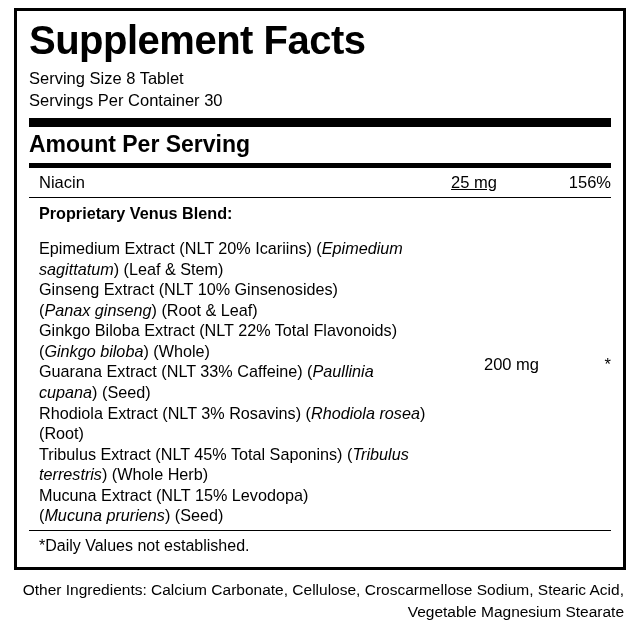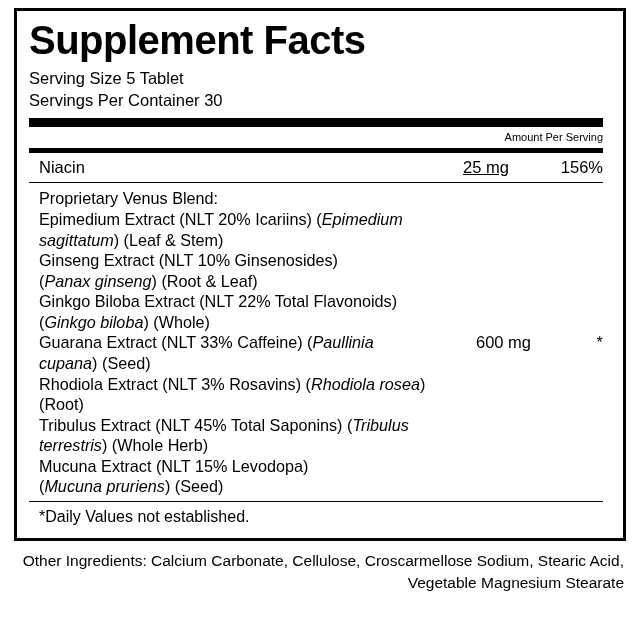--- a/index.html
+++ b/index.html
@@ -19,21 +19,21 @@
     position: relative;
     width: 640px;
     height: 640px;
     box-sizing: border-box;
     padding: 8px 14px 0 14px;
   }
 
   .panel {
     border: 3px solid #000;
     box-sizing: border-box;
-    padding: 6px 20px 10px 12px;
+    padding: 6px 12px 10px 12px;
   }
 
   .title {
     font-size: 40px;
     font-weight: bold;
     letter-spacing: -0.5px;
     line-height: 1.05;
     margin: 2px 0 6px 0;
     white-space: nowrap;
   }
@@ -51,32 +51,33 @@
     border-bottom: 5px solid #000;
     margin: 0;
   }
   .rule-thin {
     border-bottom: 1.5px solid #000;
     margin: 0;
   }
 
   .amount-row {
     display: flex;
-    justify-content: flex-end;
+    justify-content: space-between;
     align-items: baseline;
-    font-size: 11px;
-    font-weight: normal;
+    font-size: 23px;
+    font-weight: bold;
     padding: 4px 0 5px 0;
   }
 
   .nutrient-row {
     display: flex;
     align-items: baseline;
     font-size: 16.5px;
     padding: 5px 0 5px 0;
+    gap: 20px;
   }
   .nutrient-name {
     flex: 1 1 auto;
     padding-left: 10px;
   }
   .nutrient-amount {
     flex: 0 0 auto;
     text-align: center;
     width: 90px;
     text-decoration: underline;
@@ -92,21 +93,22 @@
     align-items: center;
     padding: 5px 0 4px 0;
   }
   .blend-left {
     flex: 1 1 auto;
     padding-left: 10px;
     font-size: 16.2px;
     line-height: 1.27;
   }
   .blend-heading {
-    margin-bottom: 1px;
+    margin-bottom: 15px;
+    font-weight: bold;
   }
   .blend-item {
     text-indent: 0;
   }
   .blend-item .cont {
     display: inline;
     text-align: right;
   }
   .blend-amount {
     flex: 0 0 auto;
@@ -137,21 +139,21 @@
 </style>
 </head>
 <body>
 
 <div id="page">
 
   <div class="panel">
 
     <div class="title">Supplement Facts</div>
 
-    <div class="serving-line">Serving Size 5 Tablet</div>
+    <div class="serving-line">Serving Size 8 Tablet</div>
     <div class="serving-line">Servings Per Container 30</div>
 
     <div class="rule-thick"></div>
 
     <div class="amount-row">
       <div>Amount Per Serving</div>
     </div>
 
     <div class="rule-med"></div>
 
@@ -197,21 +199,21 @@
           <div><span>Tribulus Extract (NLT 45% Total Saponins) (</span><i>Tribulus</i></div>
           <div><i>terrestris</i><span>) (Whole Herb)</span></div>
         </div>
 
         <div class="blend-item">
           <div><span>Mucuna Extract (NLT 15% Levodopa)</span></div>
           <div><span>(</span><i>Mucuna pruriens</i><span>) (Seed)</span></div>
         </div>
 
       </div>
-      <div class="blend-amount">600 mg</div>
+      <div class="blend-amount">200 mg</div>
       <div class="blend-dv">*</div>
     </div>
 
     <div class="rule-thin"></div>
 
     <div class="footnote">*Daily Values not established.</div>
 
   </div>
 
   <div class="other-ing">Other Ingredients: Calcium Carbonate, Cellulose, Croscarmellose Sodium, Stearic Acid, Vegetable Magnesium Stearate</div>

